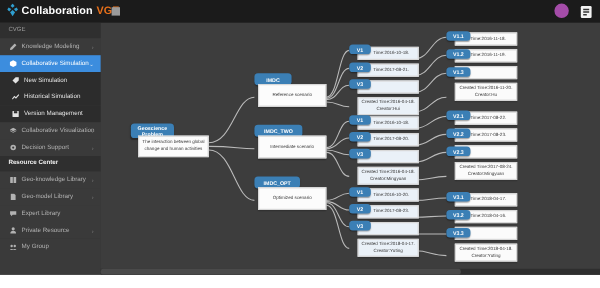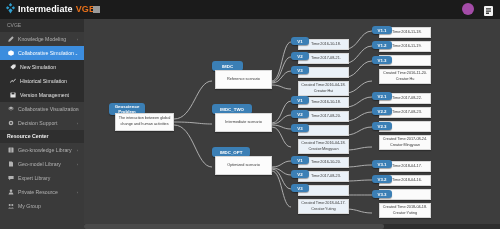--- a/index.html
+++ b/index.html
@@ -61,21 +61,21 @@
   <div class="topbar">
     <div class="logo">
       <span class="logo-icon">
         <svg width="9" height="11" viewBox="0 0 9 11">
           <path d="M4.5 0 L6.2 2 L4.5 3.4 L2.8 2 Z" fill="#2f9fd0"></path>
           <path d="M1.2 3.2 L3.4 4.6 L1.7 6.6 L0 5 Z" fill="#2f9fd0"></path>
           <path d="M7.8 3.2 L9 5 L7.3 6.6 L5.6 4.6 Z" fill="#2f9fd0"></path>
           <path d="M4.5 5.4 L6.6 7.2 L4.5 10.6 L2.4 7.2 Z" fill="#2f9fd0"></path>
         </svg>
       </span>
-      <span class="logo-text"><span>Intermediate</span><span class="vge">VGE</span></span>
+      <span class="logo-text"><span>Collaboration</span><span class="vge">VGE</span></span>
     </div>
     <div class="hamburger"></div>
     <div class="topright">
       <div class="avatar"></div>
       <span class="tr-icon">
         <svg width="11" height="12" viewBox="0 0 11 12">
           <rect x="1" y="1" width="9" height="10" rx="1" fill="#f2f2f2"></rect>
           <path d="M3 3.2 h5 v1.3 h-5 z M3 5.4 h5 v1.3 h-5 z M3 7.6 h3 v1.3 h-3 z" fill="#333"></path>
         </svg>
       </span>

